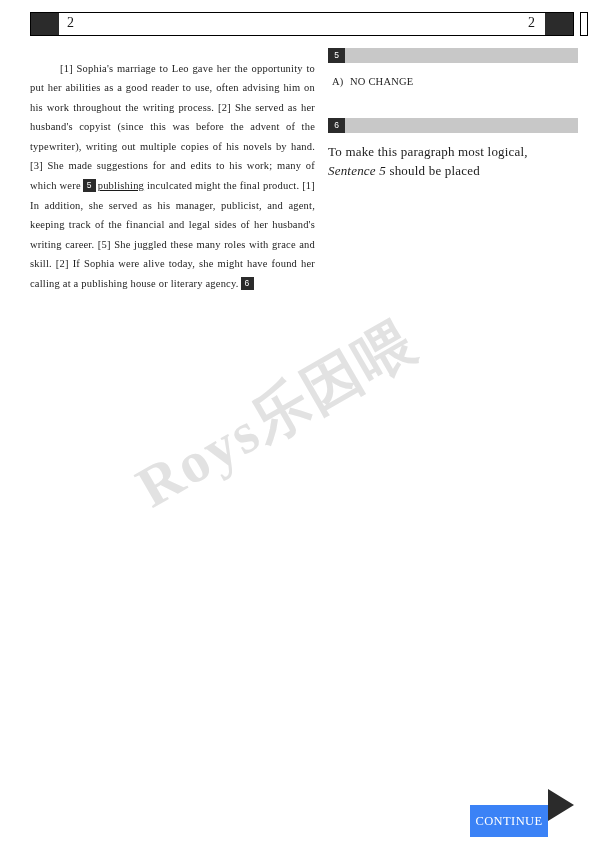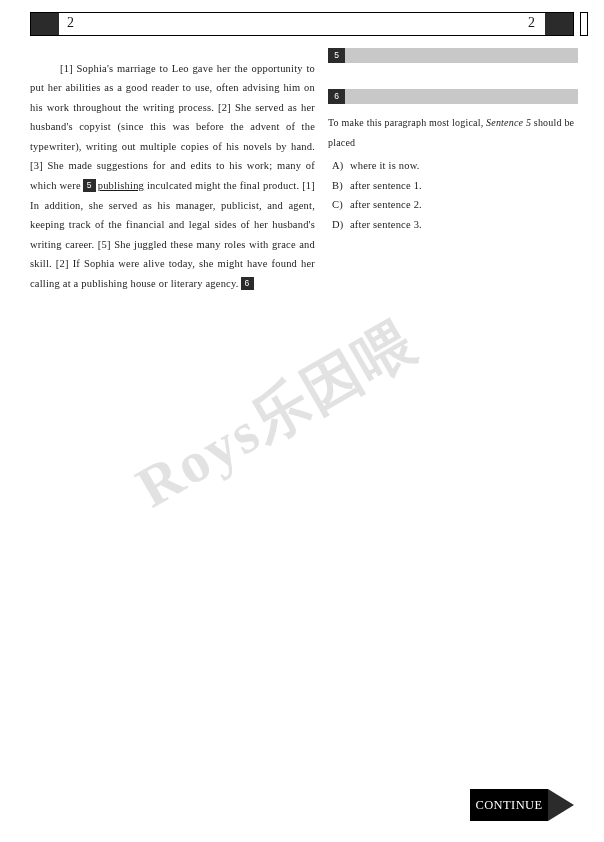--- a/index.html
+++ b/index.html
@@ -113,21 +113,21 @@
     height: 15px;
     background: #2b2b2b;
     color: #fff;
     font-family: "Liberation Sans", sans-serif;
     font-size: 8.5px;
     line-height: 15px;
     text-align: center;
   }
   .qblock { margin-bottom: 26px; }
   .qstem {
-    font-size: 10px;
+    font-size: 13px;
     line-height: 19.6px;
     color: #1c1c1c;
     font-family: "Liberation Serif", serif;
     margin-bottom: 4px;
     letter-spacing: 0.2px;
   }
   .qstem em { font-style: italic; }
   .choices { margin: 0; padding: 0; list-style: none; }
   .choice {
     font-size: 10.5px;
@@ -160,24 +160,24 @@
   
   .continue {
     position: absolute;
     left: 470px;
     top: 789px;
     width: 110px;
     height: 32px;
   }
   .continue .body {
     position: absolute;
-    left: 0; top: 0;
+    left: 0; top: 16px;
     width: 78px;
     height: 32px;
-    background: #000000;
+    background: #3b82f6;
     color: #ffffff;
     font-family: "Liberation Serif", serif;
     font-size: 12.5px;
     letter-spacing: 0.4px;
     line-height: 32px;
     text-align: center;
   }
   .continue .arrow {
     position: absolute;
     left: 78px;
@@ -213,34 +213,29 @@
     </p>
   </div>
 
   <div class="col-right">
 
     <div class="qblock">
       <div class="qheader">
         <div class="tag">5</div>
       </div>
       <ul class="choices">
+        <li class="choice"><span class="lbl">A)</span><span>NO CHANGE</span></li>
       </ul>
     </div>
 
     <div class="qblock">
       <div class="qheader">
         <div class="tag">6</div>
       </div>
       <div class="qstem"><span>To make this paragraph most logical, </span><em>Sentence 5</em><span> should be placed</span></div>
-      <ul class="choices">
-        <li class="choice"><span class="lbl">A)</span><span>where it is now.</span></li>
-        <li class="choice"><span class="lbl">B)</span><span>after sentence 1.</span></li>
-        <li class="choice"><span class="lbl">C)</span><span>after sentence 2.</span></li>
-        <li class="choice"><span class="lbl">D)</span><span>after sentence 3.</span></li>
-      </ul>
     </div>
 
   </div>
 
   <div class="watermark">Roys乐因喂</div>
 
   <div class="continue">
     <div class="body">CONTINUE</div>
     <div class="arrow"></div>
   </div>

